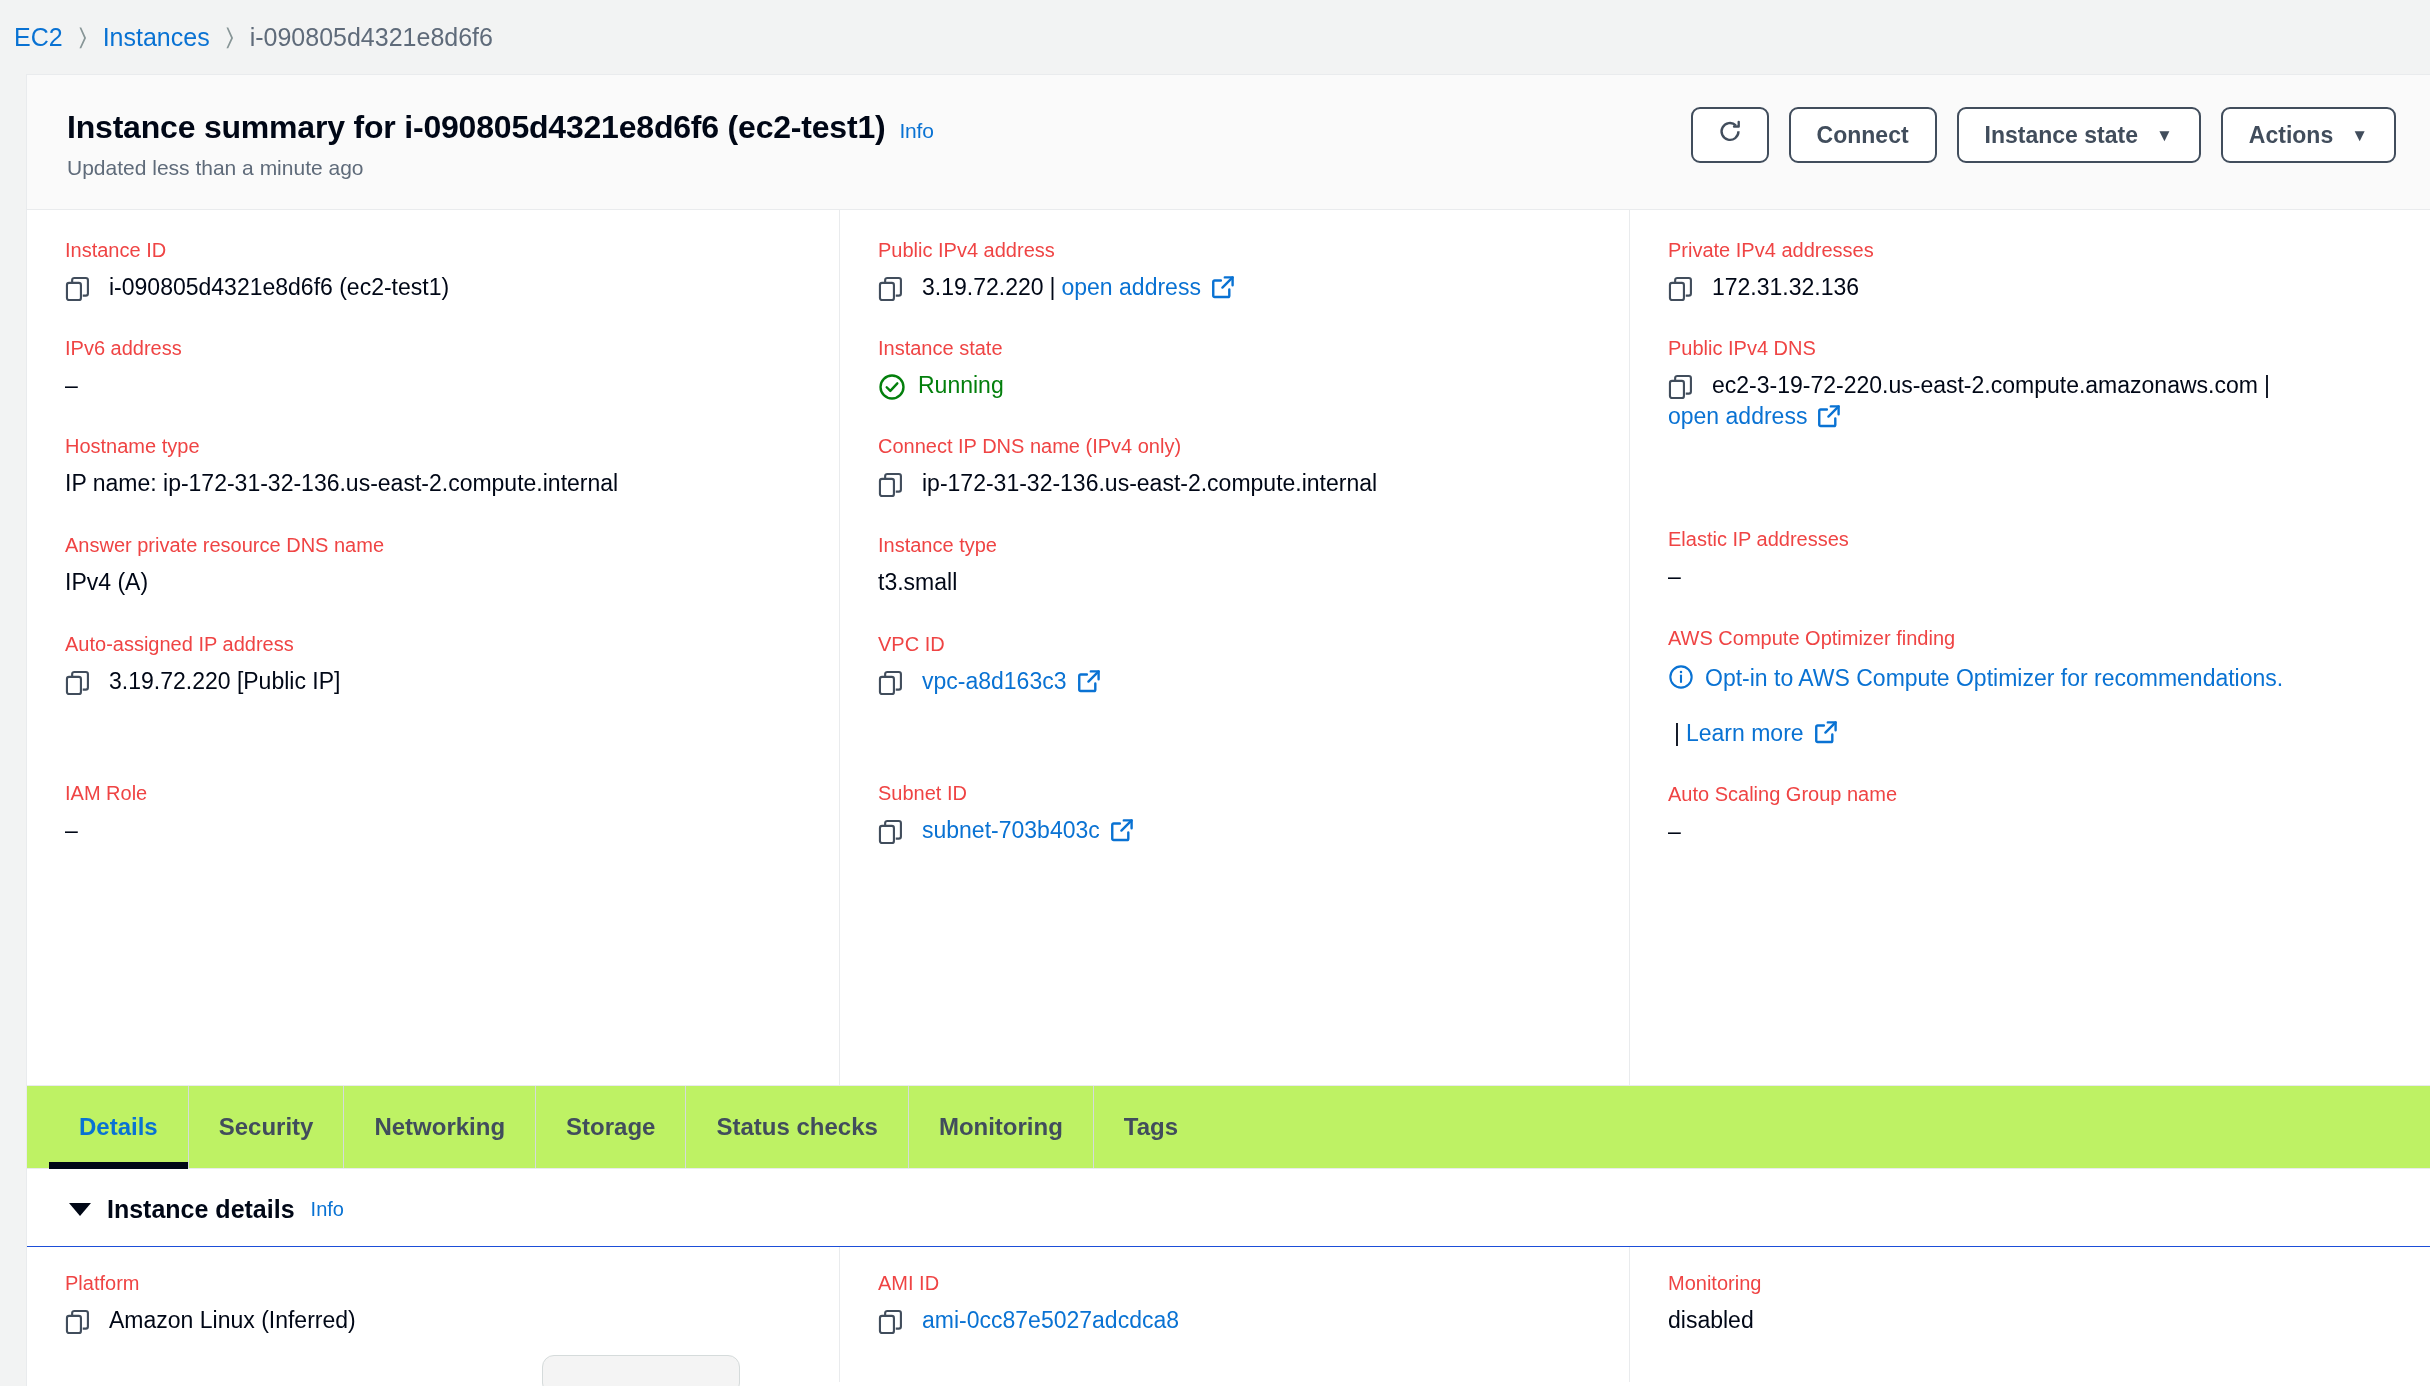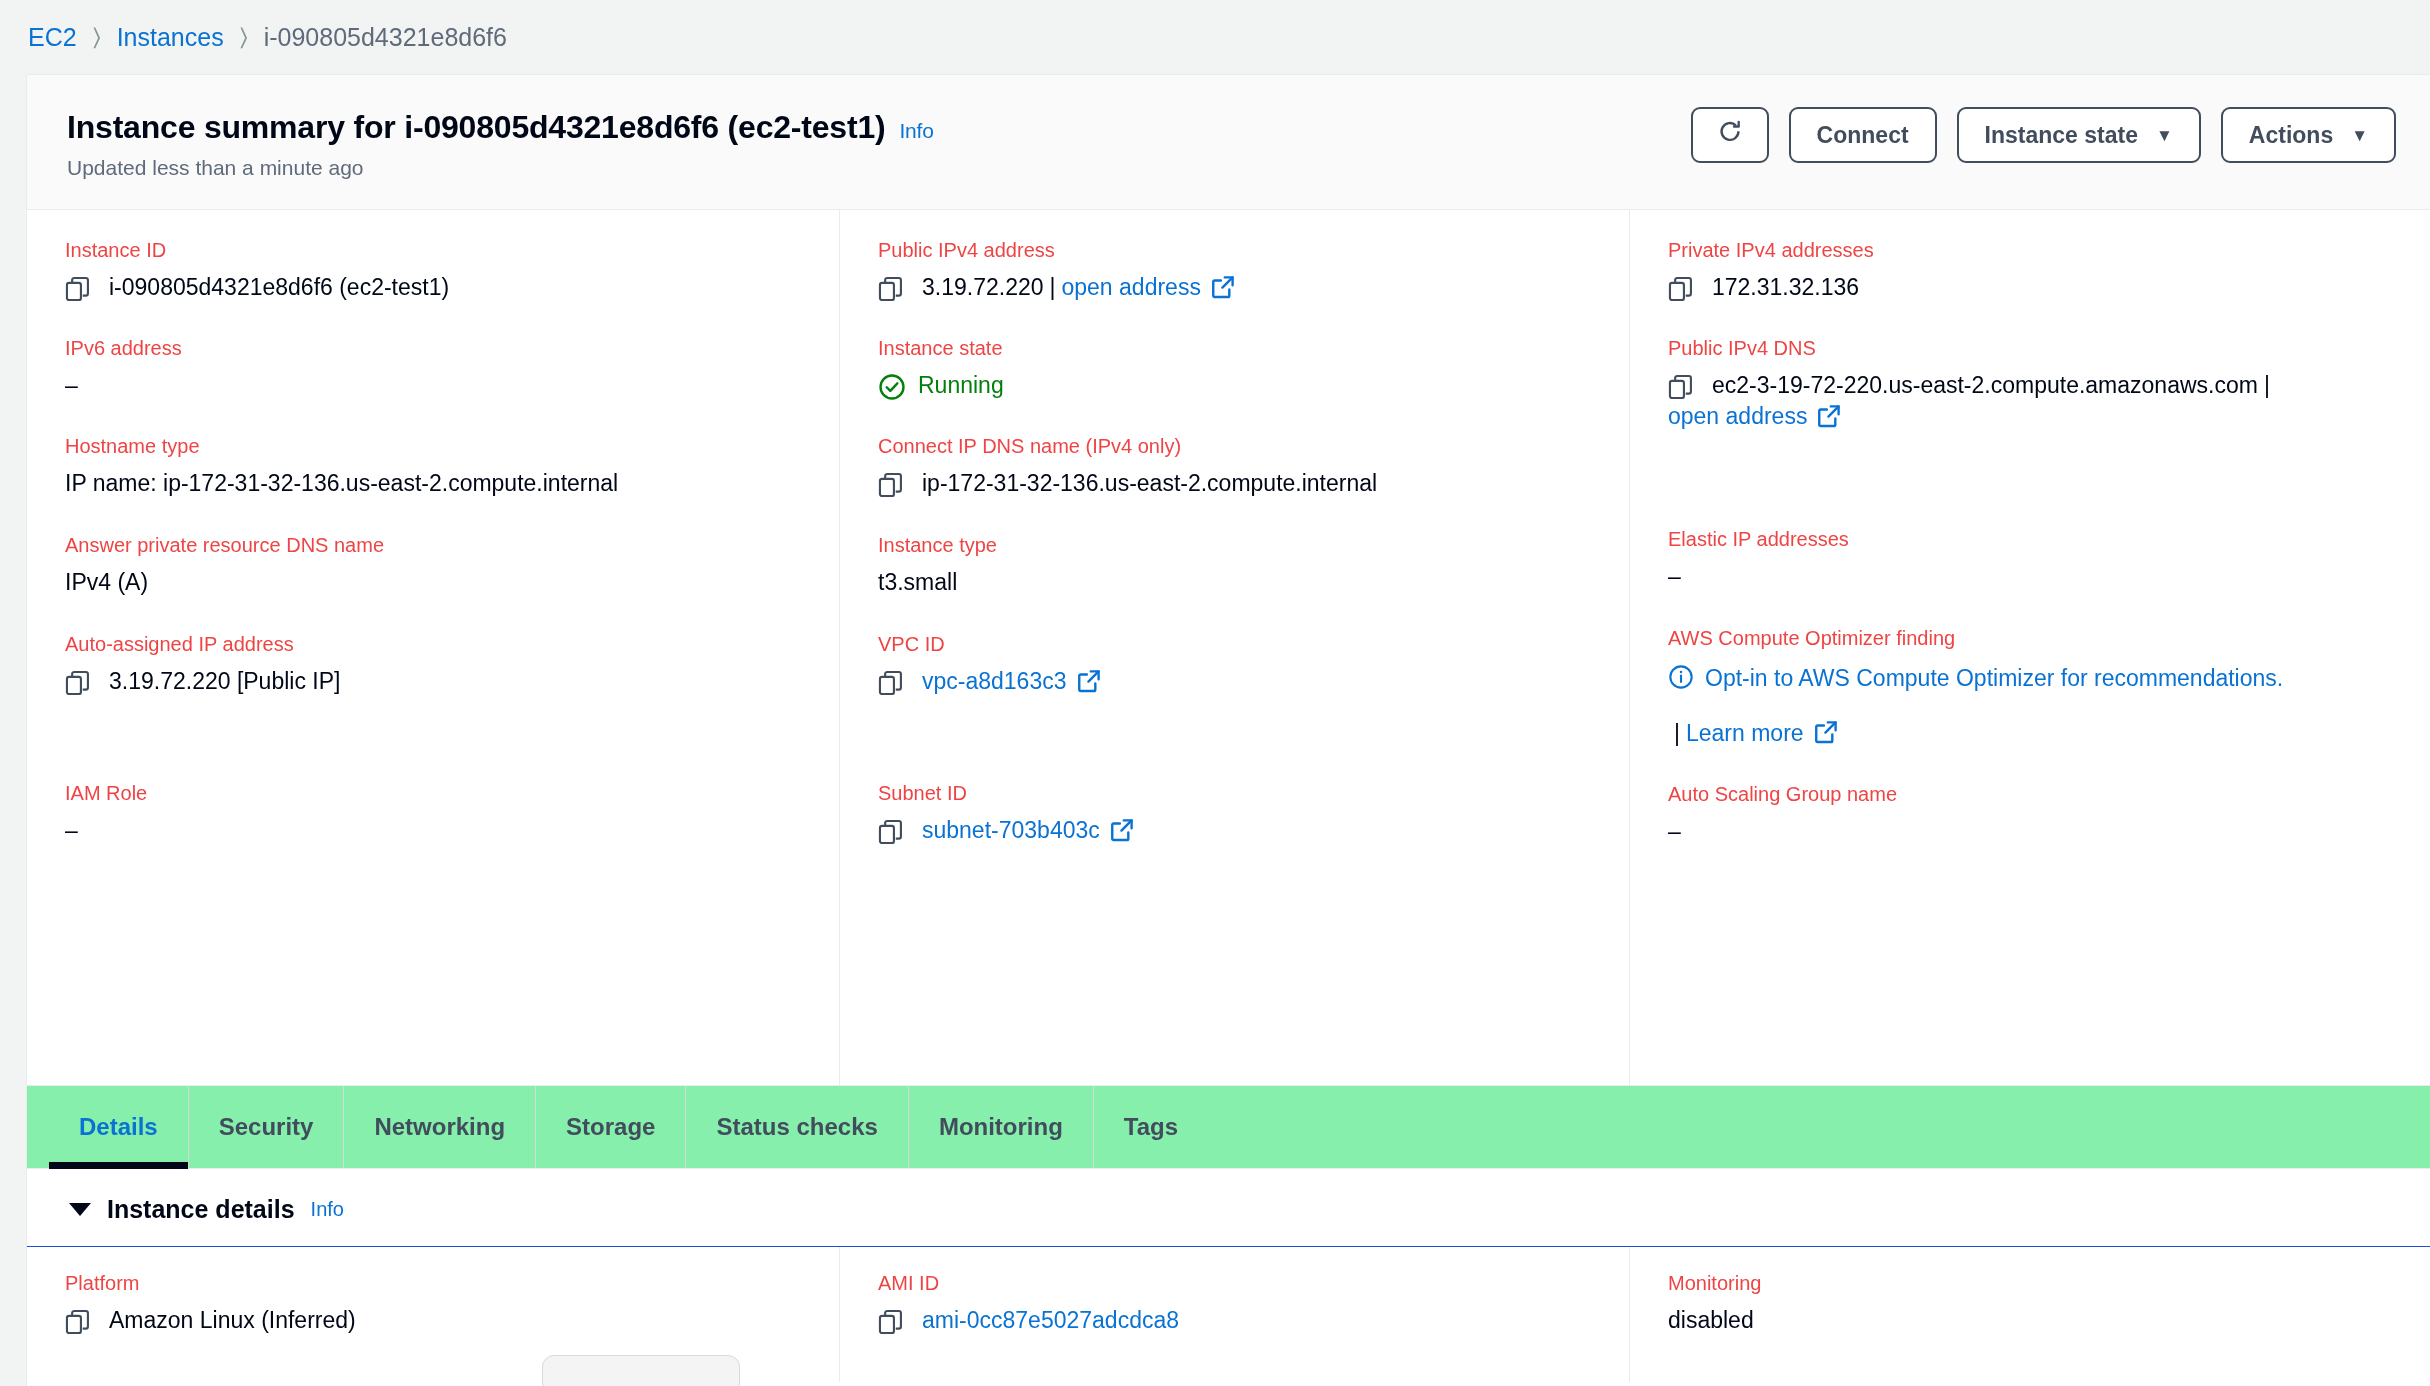--- a/index.html
+++ b/index.html
@@ -9,21 +9,21 @@
     font-family: "Liberation Sans", sans-serif;
     -webkit-font-smoothing: antialiased;
     overflow: hidden;
   }
 
   
   .breadcrumb {
     height: 74px;
     display: flex;
     align-items: center;
-    padding-left: 28px;
+    padding-left: 14px;
     font-size: 25px;
     color: #16191f;
   }
   .breadcrumb a { color: #0972d3; text-decoration: none; }
   .breadcrumb .crumb-current { color: #5f6b7a; }
   .crumb-sep {
     color: #879596;
     margin: 0 16px;
     font-size: 24px;
     font-weight: 300;
@@ -169,21 +169,21 @@
     margin-right: 11px;
     position: relative;
     top: 4px;
     flex: 0 0 auto;
   }
   .running-text { color: #037f0c; font-size: 23px; }
 
   
   .tabs-wrap {
     border-top: 1px solid #e9ebed;
-    background: #86efac;
+    background: #bef264;
     height: 84px;
     display: flex;
     align-items: stretch;
     padding-left: 22px;
     border-bottom: 1px solid #e9ebed;
   }
   .tab {
     display: flex;
     align-items: center;
     padding: 0 30px;

